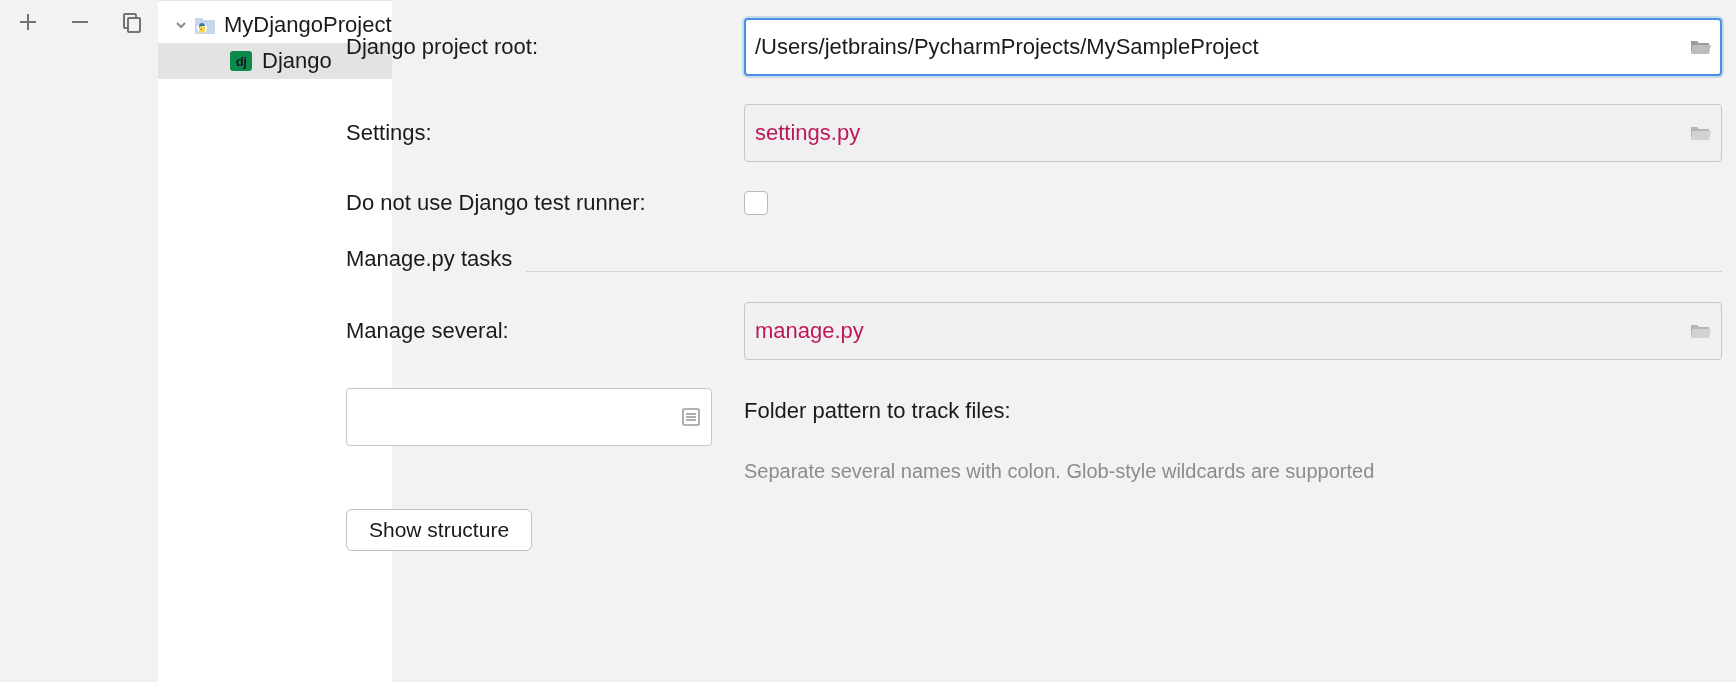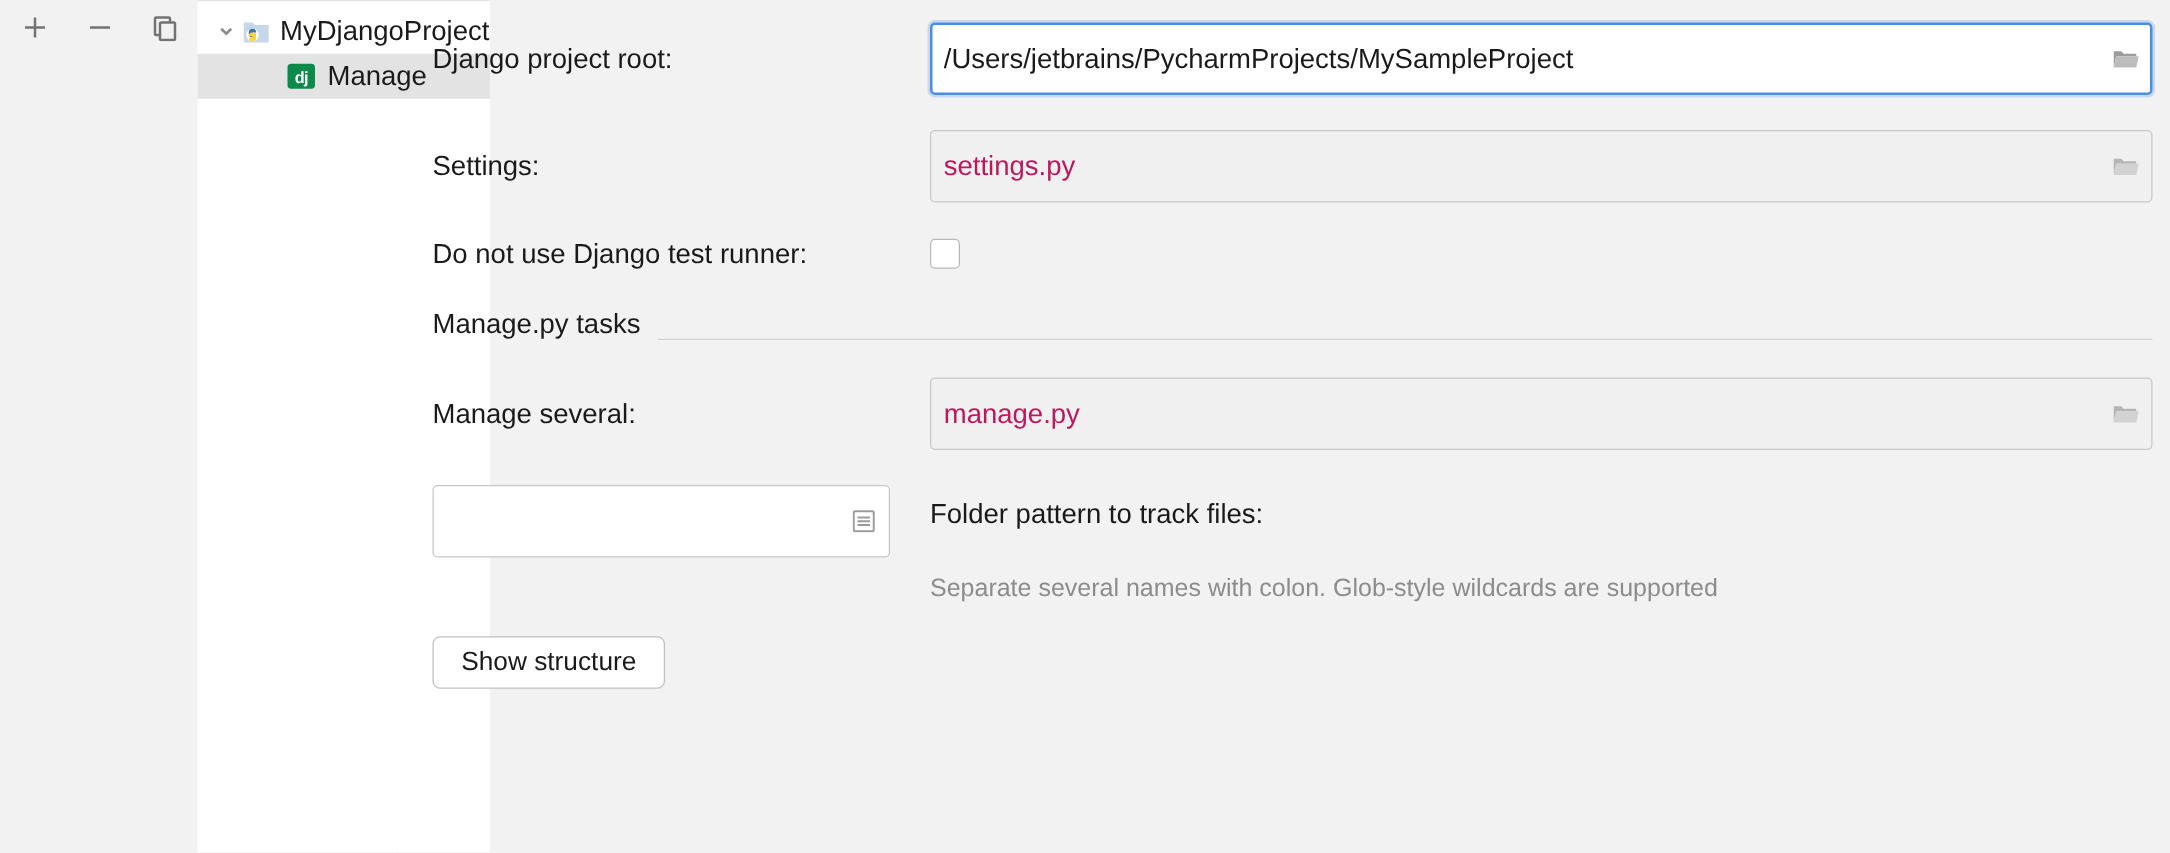--- a/index.html
+++ b/index.html
@@ -93,21 +93,21 @@
     }
     .tree-row.child {
       background: #e3e3e3;
       padding-left: 72px;
     }
     .tree-row.child .tree-icon {
       margin-right: 10px;
     }
     .dj-badge {
       background: #0c8a4a;
-      color: #ffffff;
+      color: #0f172a;
       font-size: 13px;
       font-weight: 700;
       border-radius: 3px;
       width: 42px;
       height: 20px;
       display: flex;
       align-items: center;
       justify-content: center;
       letter-spacing: -0.5px;
     }
@@ -268,21 +268,21 @@
               <path d="M5 12 a3 3 0 0 1 6 0 v0 h-3 v1 h3 a3 3 0 0 1 -6 0 z" fill="#3776ab"></path>
               <path d="M11 16 a3 3 0 0 1 -6 0 v0 h3 v-1 h-3 a3 3 0 0 1 6 0 z" fill="#ffd43b"></path>
             </svg>
           </span>
           <span>MyDjangoProject</span>
         </div>
         <div class="tree-row child">
           <span class="tree-icon">
             <span class="dj-badge">dj</span>
           </span>
-          <span>Manage</span>
+          <span>Django</span>
         </div>
       </div>
     </div>
 
     <div class="main">
       <div class="form-grid">
 
         <div class="label">Django project root:</div>
         <div class="field-wrap">
           <input class="text-field focused" type="text" value="/Users/jetbrains/PycharmProjects/MySampleProject" style="">

